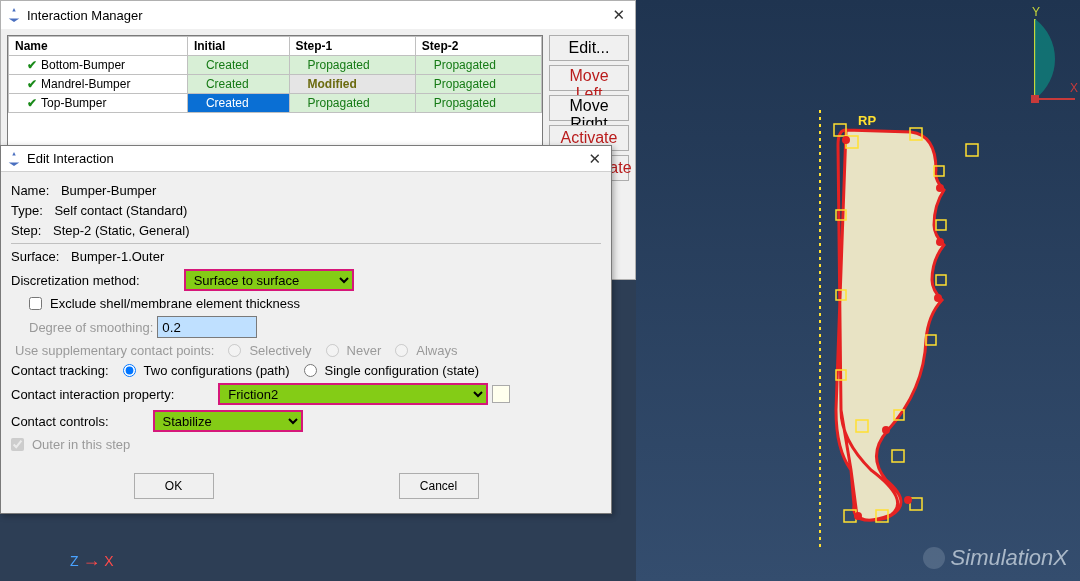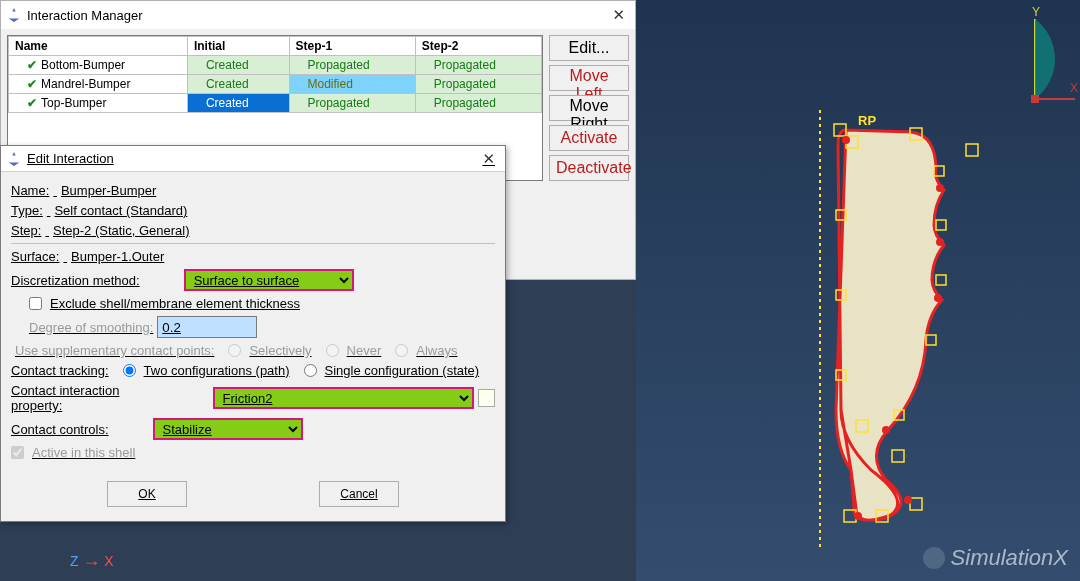--- a/index.html
+++ b/index.html
@@ -15,31 +15,31 @@
 .mgr-title .spacer { flex: 1; }
 .mgr-body { display: flex; padding: 6px; gap: 6px; }
 .mgr-table { flex: 1; background: #fff; border: 1px solid #7a7a7a; }
 .mgr-table table { border-collapse: collapse; width: 100%; font-size: 12px; }
 .mgr-table th { background: #fff; border: 1px solid #c0c0c0; text-align: left; padding: 2px 6px; font-weight: bold; }
 .mgr-table td { border: 1px solid #c0c0c0; padding: 2px 18px; }
 .check { color: #1a8a1a; font-weight: bold; margin-right: 4px; }
 .created { background: #d8efd6; color: #157a15; }
 .created-sel { background: #0a6fd4; color: #fff; }
 .propagated { background: #d8efd6; color: #157a15; }
-.modified { background: #7dd3fc; color: #6b6b10; }
+.modified { background: #e5e5e5; color: #6b6b10; font-weight: bold; }
 .mgr-btns { display: flex; flex-direction: column; gap: 4px; }
 .mgr-btns button { width: 80px; height: 26px; font-size: 16px; background: #f0f0f0; border: 1px solid #adadad; }
 .mgr-btns button:disabled { color: #b91c1c; }
 .dismiss-row { position: absolute; left: 0; bottom: 8px; width: 100%; text-align: center; }
 .dismiss-row button { width: 80px; height: 26px; font-size: 12px; background: #f0f0f0; border: 1px solid #adadad; }
 
 
 .dlg {
-  position: absolute; left: 0; top: 145px; width: 506px;
-  background: #f0f0f0; border: 1px solid #7a7a7a; box-shadow: 2px 2px 6px rgba(0,0,0,0.3); text-decoration: underline;
+  position: absolute; left: 0; top: 145px; width: 612px;
+  background: #f0f0f0; border: 1px solid #7a7a7a; box-shadow: 2px 2px 6px rgba(0,0,0,0.3);
 }
 .dlg-title { height: 26px; background: #fff; display: flex; align-items: center; padding: 0 6px; font-size: 13px; border-bottom: 1px solid #d0d0d0; }
 .dlg-title .icon { width: 14px; height: 14px; margin-right: 6px; }
 .dlg-title .spacer { flex: 1; }
 .dlg-body { padding: 6px 10px; font-size: 13px; }
 .dlg-row { margin: 5px 0; display: flex; align-items: center; gap: 4px; }
 .lbl { color: #000; }
 .dlg select, .dlg input[type=text] { font-size: 13px; border: 1px solid #7a7a7a; background: #84cc16; padding: 1px 4px; height: 22px; margin-left: 40px; }
 .highlight { border: 2px solid #d6177a !important; }
 .disabled-txt { color: #9a9a9a; }
@@ -172,21 +172,21 @@
       <span class="lbl">Contact interaction property:</span>
       <select class="propsel highlight"><option>Friction2</option></select>
       <span class="mini-icon"></span>
     </div>
     <div class="dlg-row">
       <span class="lbl">Contact controls:</span>
       <select class="ctlsel highlight"><option>Stabilize</option></select>
     </div>
     <div class="dlg-row disabled-txt">
       <input type="checkbox" checked="" disabled="" style="">
-      <span>Active in this shell</span>
+      <span>Outer in this step</span>
     </div>
   </div>
   <div class="dlg-buttons">
     <button>OK</button>
     <button>Cancel</button>
   </div>
 </div>
 
 <div class="axes-bl">
   <span class="zlbl">Z</span>

